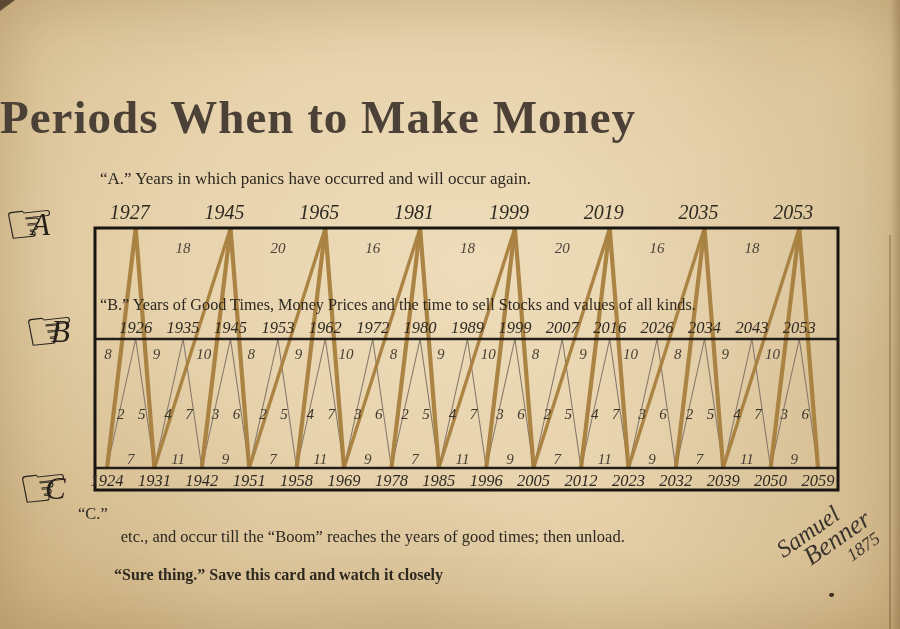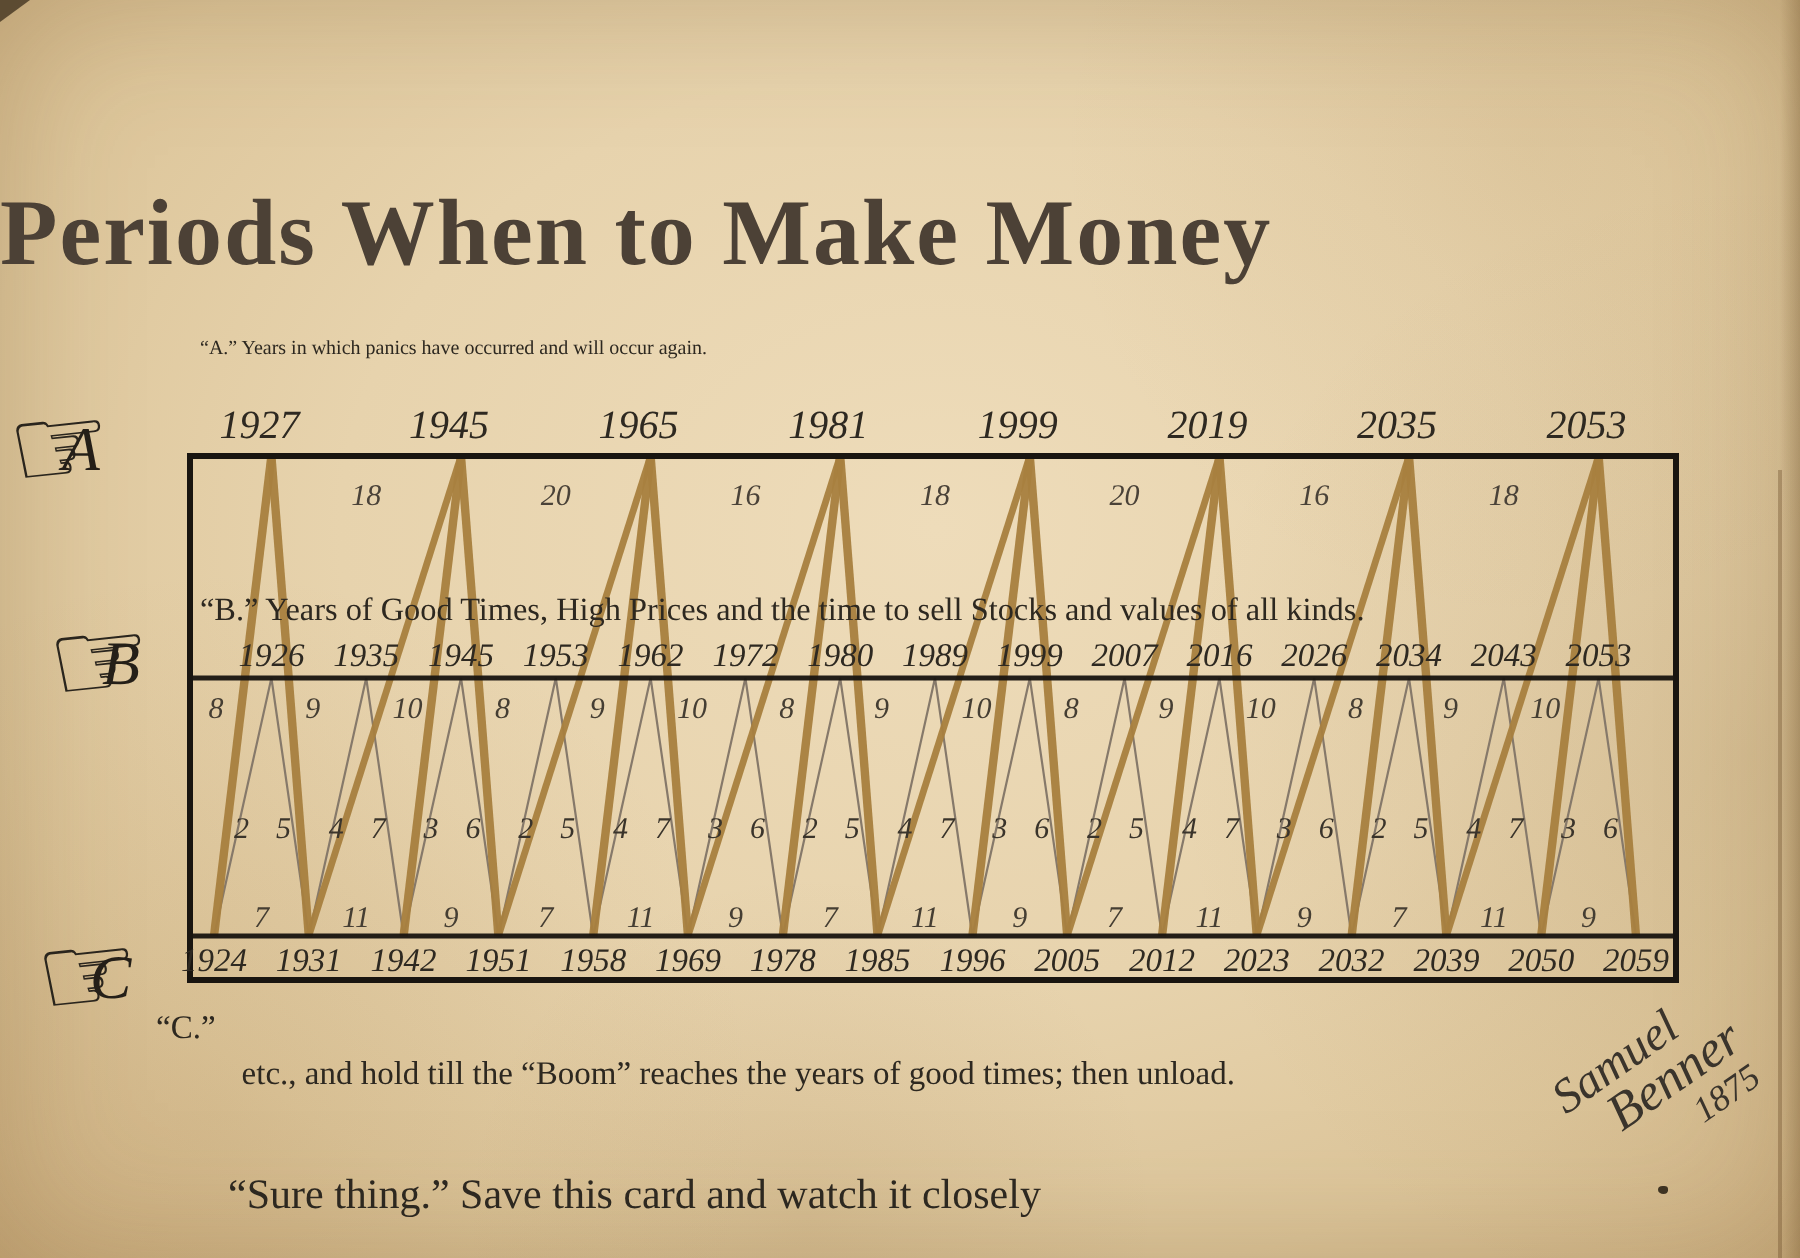--- a/index.html
+++ b/index.html
@@ -16,25 +16,25 @@
   .edge-shadow{position:absolute;right:0;top:0;width:10px;height:100%;
         background:linear-gradient(to right, rgba(0,0,0,0), rgba(105,75,35,.30));}
   .edge-line{position:absolute;left:889px;top:235px;width:2px;height:394px;background:rgba(100,70,35,.35);}
   .corner-speck{position:absolute;left:0;top:0;width:15px;height:11px;background:#4a3b26;opacity:.85;
         clip-path:polygon(0 0,100% 0,0 100%);}
   .ink-dot{position:absolute;left:829px;top:593px;width:5px;height:4px;border-radius:50% 40% 50% 60%;background:#241c10;opacity:.85;}
 
   .page-title{position:absolute;top:90px;left:0;width:100%;text-align:left;
         font-size:47px;font-weight:bold;letter-spacing:1px;color:#4c4136;}
   .desc{position:absolute;color:#2d2820;}
-  .desc-a{left:100px;top:169px;font-size:10px;}
+  .desc-a{left:100px;top:169px;font-size:17px;}
   .desc-b{left:100px;top:296px;font-size:16.2px;z-index:3;}
   .c-para{left:78px;top:502px;font-size:16.5px;line-height:1.42;display:flex;gap:13px;}
   .c-para .c-lab{white-space:nowrap;}
-  .footer-note{left:114px;top:585px;font-size:21px;}
+  .footer-note{left:114px;top:566px;font-size:16px;font-weight:bold;}
 
   svg.chart{position:absolute;left:0;top:0;z-index:2;}
 
   .hand{position:absolute;color:#2a251d;z-index:4;}
   .hand .glyph{display:block;font-family:"DejaVu Sans",sans-serif;font-size:58px;line-height:1;transform:rotate(-6deg);}
   .hand .letter{position:absolute;left:27px;top:13px;font-style:italic;font-size:31px;color:#241f18;}
   .hand-a{left:4px;top:194px;}
   .hand-b{left:24px;top:301px;}
   .hand-c{left:18px;top:458px;}
 
@@ -46,21 +46,21 @@
 </style>
 </head>
 <body>
 
 <div class="card">
   <div class="stains"></div>
 
   <div class="page-title">Periods When to Make Money</div>
 
   <div class="desc desc-a">“A.” Years in which panics have occurred and will occur again.</div>
-  <div class="desc desc-b">“B.” Years of Good Times, High Prices and the time to sell Stocks and values of all kinds.</div>
+  <div class="desc desc-b">“B.” Years of Good Times, Money Prices and the time to sell Stocks and values of all kinds.</div>
 
   <svg id="chart-svg" class="chart" width="900" height="629" viewBox="0 0 900 629">
       <polyline points="107,468 135.7,339 154.4,468 183.10000000000002,339 201.8,468 230.5,339 249.2,468 277.9,339 296.6,468 325.3,339 344,468 372.7,339 391.4,468 420.1,339 438.8,468 467.5,339 486.2,468 514.9,339 533.6,468 562.3,339 581,468 609.7,339 628.4,468 657.0999999999999,339 675.8,468 704.5,339 723.2,468 751.9000000000001,339 770.6,468 799.3,339 818,468" fill="none" stroke="#86796a" stroke-width="1.1"></polyline>
       <line x1="107" y1="468" x2="135.7" y2="228" stroke="#a8803f" stroke-width="4.2" stroke-linecap="butt" opacity="0.95"></line>
       <line x1="135.7" y1="228" x2="154.4" y2="468" stroke="#a8803f" stroke-width="4.2" stroke-linecap="butt" opacity="0.95"></line>
       <line x1="154.4" y1="468" x2="230.5" y2="228" stroke="#a8803f" stroke-width="3.4" stroke-linecap="butt" opacity="0.95"></line>
       <line x1="201.8" y1="468" x2="230.5" y2="228" stroke="#a8803f" stroke-width="4.2" stroke-linecap="butt" opacity="0.95"></line>
       <line x1="230.5" y1="228" x2="249.2" y2="468" stroke="#a8803f" stroke-width="4.2" stroke-linecap="butt" opacity="0.95"></line>
       <line x1="249.2" y1="468" x2="325.3" y2="228" stroke="#a8803f" stroke-width="3.4" stroke-linecap="butt" opacity="0.95"></line>
       <line x1="296.6" y1="468" x2="325.3" y2="228" stroke="#a8803f" stroke-width="4.2" stroke-linecap="butt" opacity="0.95"></line>
@@ -201,21 +201,21 @@
   </div>
   <div class="hand hand-c">
     <span class="glyph">☞</span>
     <span class="letter">C</span>
   </div>
 
   <div class="desc c-para">
     <span class="c-lab">“C.”</span>
     <span class="c-body">
       <br>
-      <span>etc., and hold till  the “Boom” reaches the years of good times; then unload.</span>
+      <span>etc., and occur till  the “Boom” reaches the years of good times; then unload.</span>
     </span>
   </div>
 
   <div class="desc footer-note">“Sure thing.” Save this card and watch it closely</div>
 
   <div class="signature">
     <span class="sig1">Samuel</span>
     <span class="sig2">Benner</span>
     <span class="sigyear">1875</span>
   </div>

